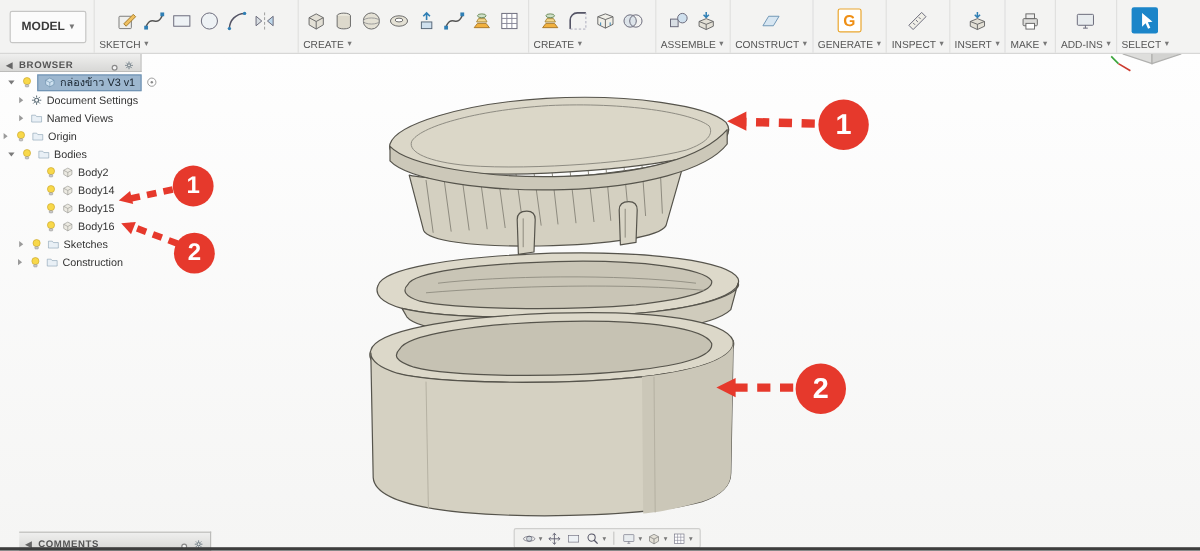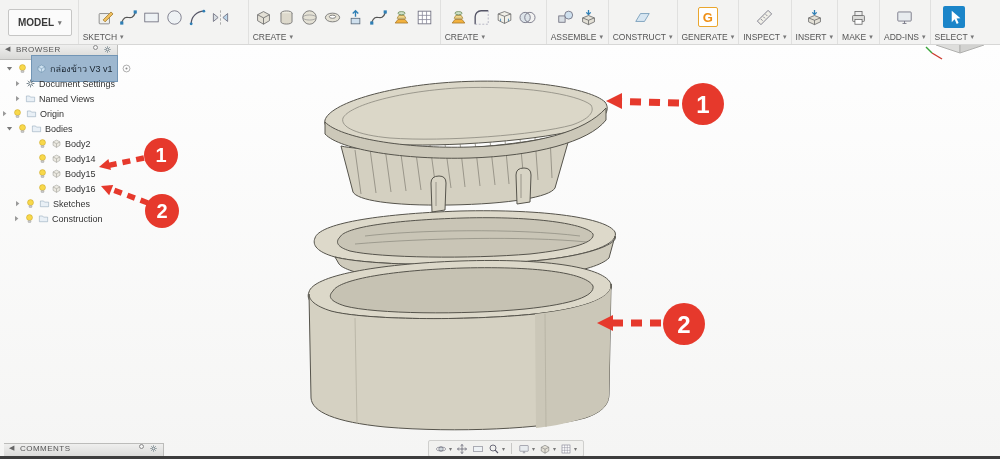--- a/index.html
+++ b/index.html
@@ -19,35 +19,35 @@
   .ticon.blue{background:#1b85c9}
   .gbox{width:20px;height:20px;border:1px solid #eaa62e;border-radius:2px;background:#fff;color:#ef8f15;font-size:13px;font-weight:bold;display:flex;align-items:center;justify-content:center}
   .tg-label{display:flex;align-items:center;gap:3px;font-size:8.5px;color:#555;height:11px;cursor:default;white-space:nowrap}
   .caret{font-size:7px;color:#777;line-height:1}
 
   
   .viewcube{position:absolute;right:6px;top:3px;width:70px;height:60px;z-index:10}
 
   
   .browser{position:absolute;left:0;top:44px;width:180px;z-index:15}
-  .panelhead{display:flex;align-items:flex-start;gap:5px;height:16px;background:linear-gradient(#efefee,#d8d8d6);border:1px solid #bcbcba;border-left:none;font-size:8px;font-weight:normal;color:#555;letter-spacing:.5px;padding:0 5px}
+  .panelhead{display:flex;align-items:flex-end;gap:5px;height:16px;background:linear-gradient(#efefee,#d8d8d6);border:1px solid #bcbcba;border-left:none;font-size:8px;font-weight:bold;color:#555;letter-spacing:.5px;padding:0 5px}
   .panelhead .ph-title{flex:1}
   .ph-dot{width:5px;height:5px;border-radius:50%;border:1px solid #8a8a8a;background:#f4f4f4}
   .ph-gear{width:9px;height:9px}
   .bhead{width:118px}
   .chead{width:160px}
   .tree{padding-top:1px}
   .trow{display:flex;align-items:center;height:15px;gap:3px;font-size:9px;color:#333;white-space:nowrap;cursor:default}
   .tic{width:11px;height:11px;flex:none}
   .car{width:9px;height:9px;flex:none}
-  .rootbox{display:flex;align-items:center;gap:3px;background:#9db7cf;border:1px solid #7295b5;padding:0 4px;height:27px;color:#18232e}
+  .rootbox{display:flex;align-items:center;gap:3px;background:#9db7cf;border:1px solid #7295b5;padding:0 4px;height:14px;color:#18232e}
   .tlabel{pointer-events:none}
 
   
-  .comments{position:absolute;left:4px;top:443px;z-index:15}
+  .comments{position:absolute;left:16px;top:443px;z-index:15}
 
   
   .navbar{position:absolute;left:428px;top:440px;height:17px;display:flex;align-items:center;gap:2px;background:#f1f1ef;border:1px solid #cfcfcd;border-radius:2px;padding:0 5px;z-index:15}
   .nicon{width:14px;height:14px;display:flex;align-items:center;justify-content:center}
   .nicon svg{width:12px;height:12px}
   .ncaret{font-size:6px;color:#777;margin:0 1px 0 -1px}
   .nsep{width:1px;height:11px;background:#c8c8c6;margin:0 3px}
 
   
   .bottombar{position:absolute;left:0;right:0;bottom:0;height:3px;background:#3d3d3d;z-index:25}

